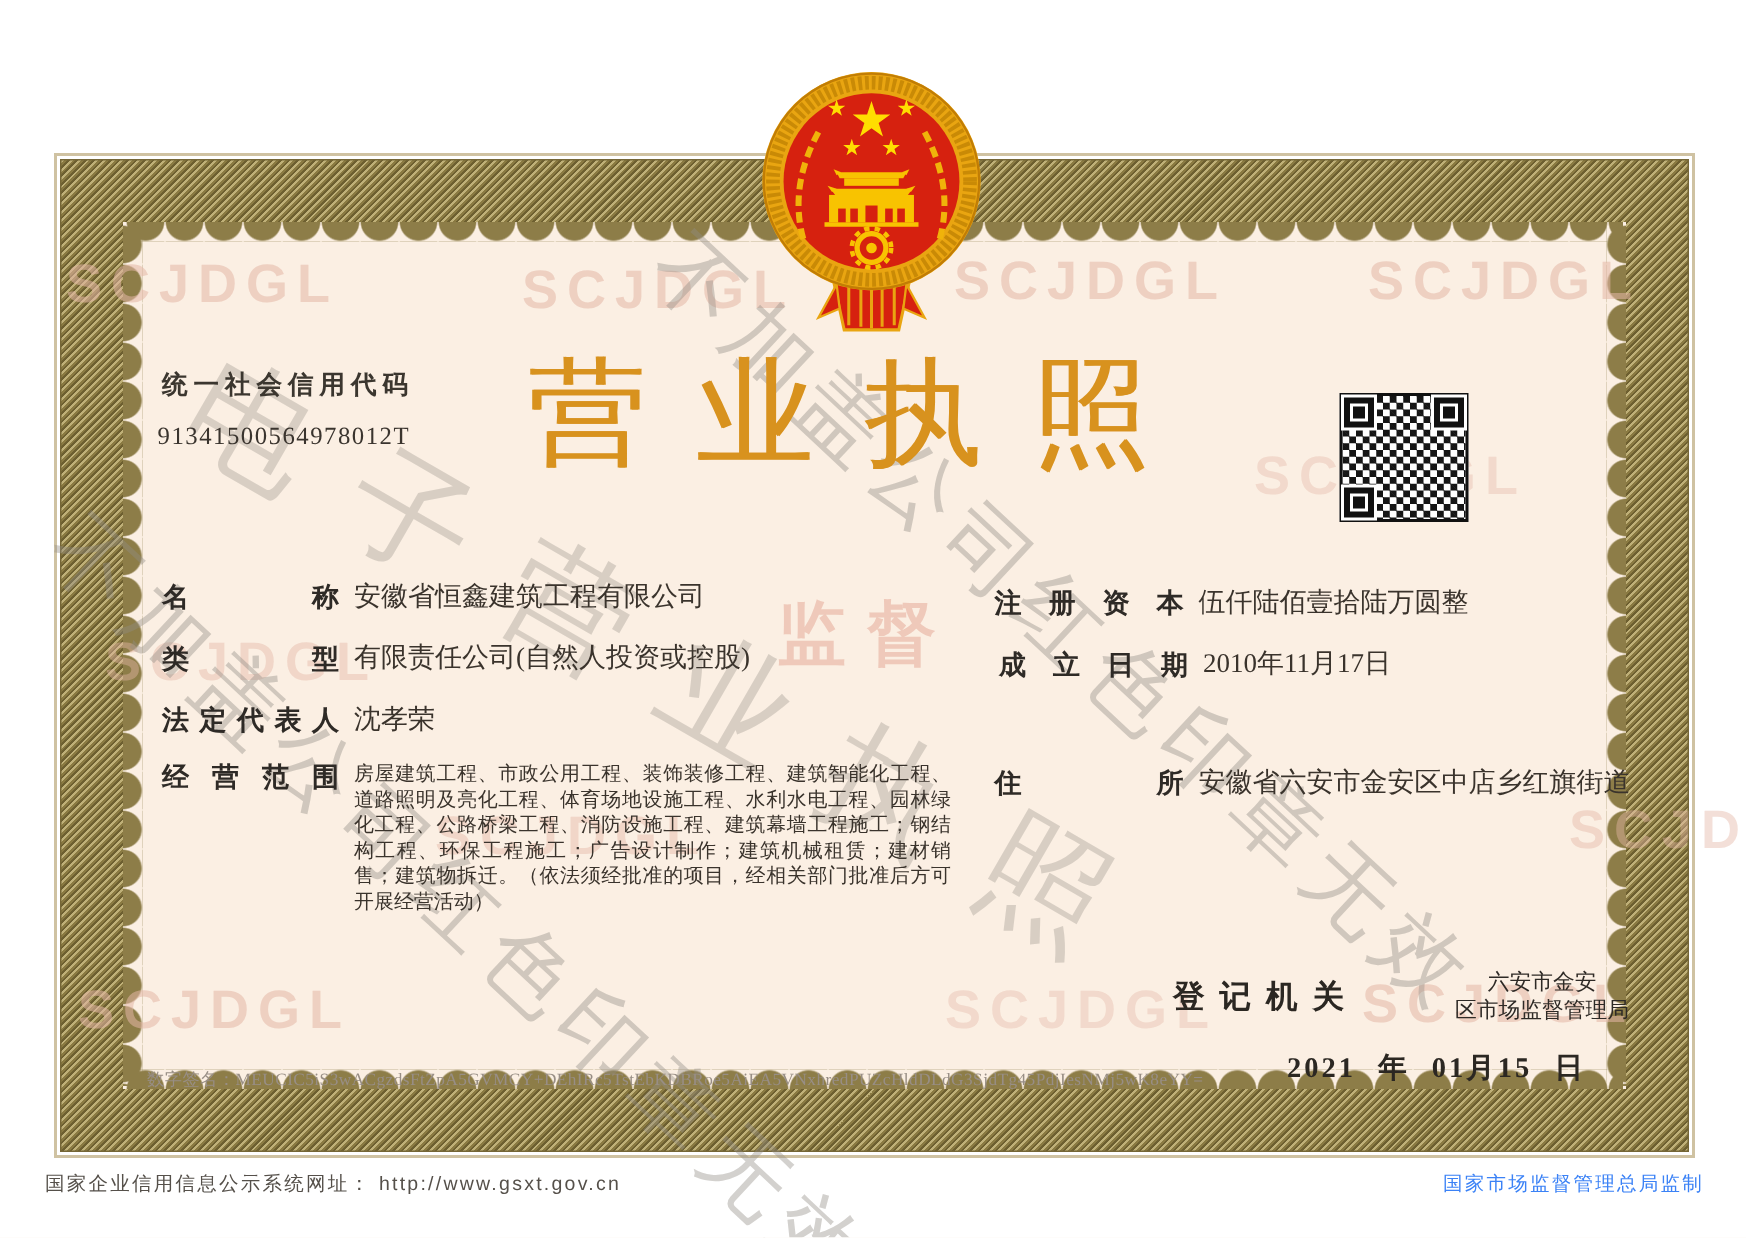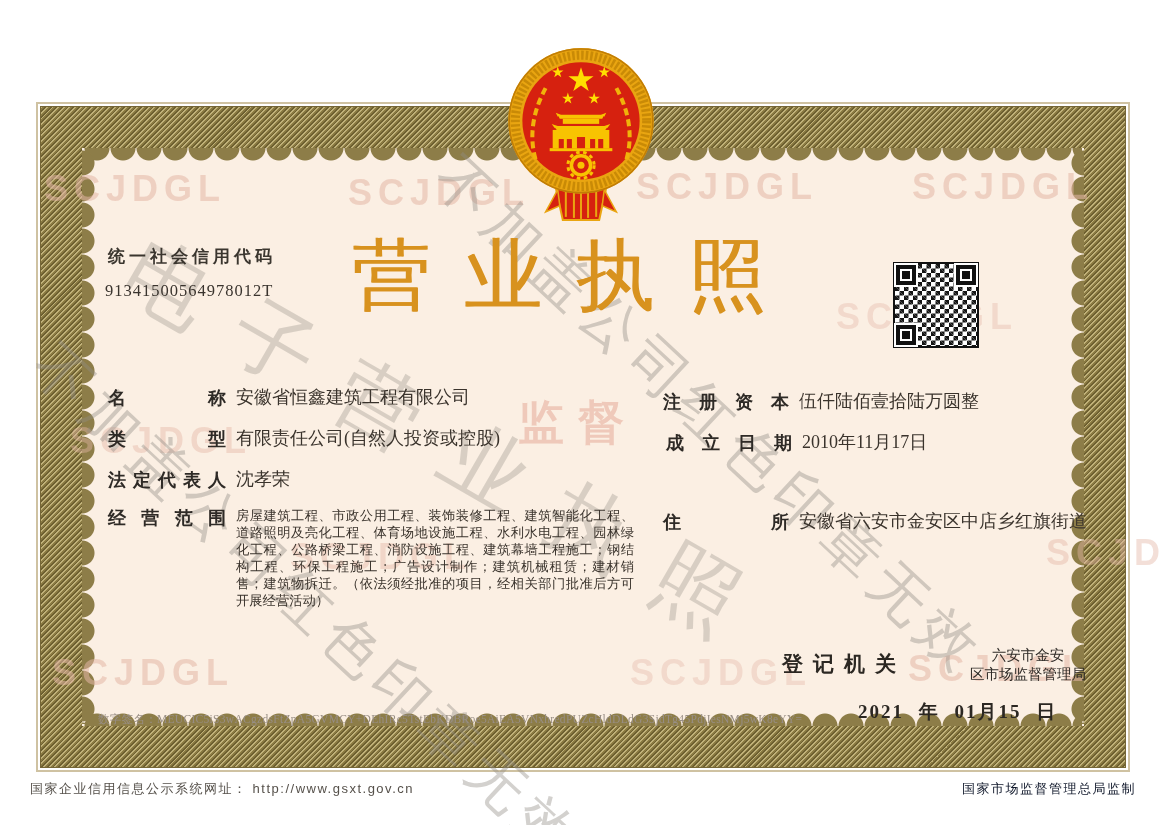--- a/index.html
+++ b/index.html
@@ -77,21 +77,21 @@
              letter-spacing:10px;color:#2b2722;margin-left:19px;}
   .reg-authority{position:absolute;left:948px;top:646px;width:160px;text-align:center;
                  font-size:14.5px;line-height:19px;color:#2e2a26;font-family:"Liberation Serif",serif;}
   .reg-date{position:absolute;left:858px;top:699px;font-size:19px;color:#2b2722;
             letter-spacing:2px;word-spacing:8px;font-family:"Liberation Serif",serif;font-weight:600;}
 
   .signature{position:absolute;left:98px;top:712px;font-size:11.5px;color:#988e85;
              letter-spacing:0.3px;font-family:"Liberation Serif",serif;white-space:nowrap;}
 
   .footer-left{position:absolute;left:30px;top:780px;font-size:13px;color:#55504a;letter-spacing:1.5px;}
-  .footer-right{position:absolute;right:28px;top:780px;font-size:13px;color:#0f172a;letter-spacing:1.5px;}
+  .footer-right{position:absolute;right:28px;top:780px;font-size:13px;color:#3b82f6;letter-spacing:1.5px;}
 
   .emblem{position:absolute;left:505px;top:42px;z-index:5;}
 </style>
 </head>
 <body>
 
 <div class="stage">
 
   <div class="frame">
     <div class="band"></div>

